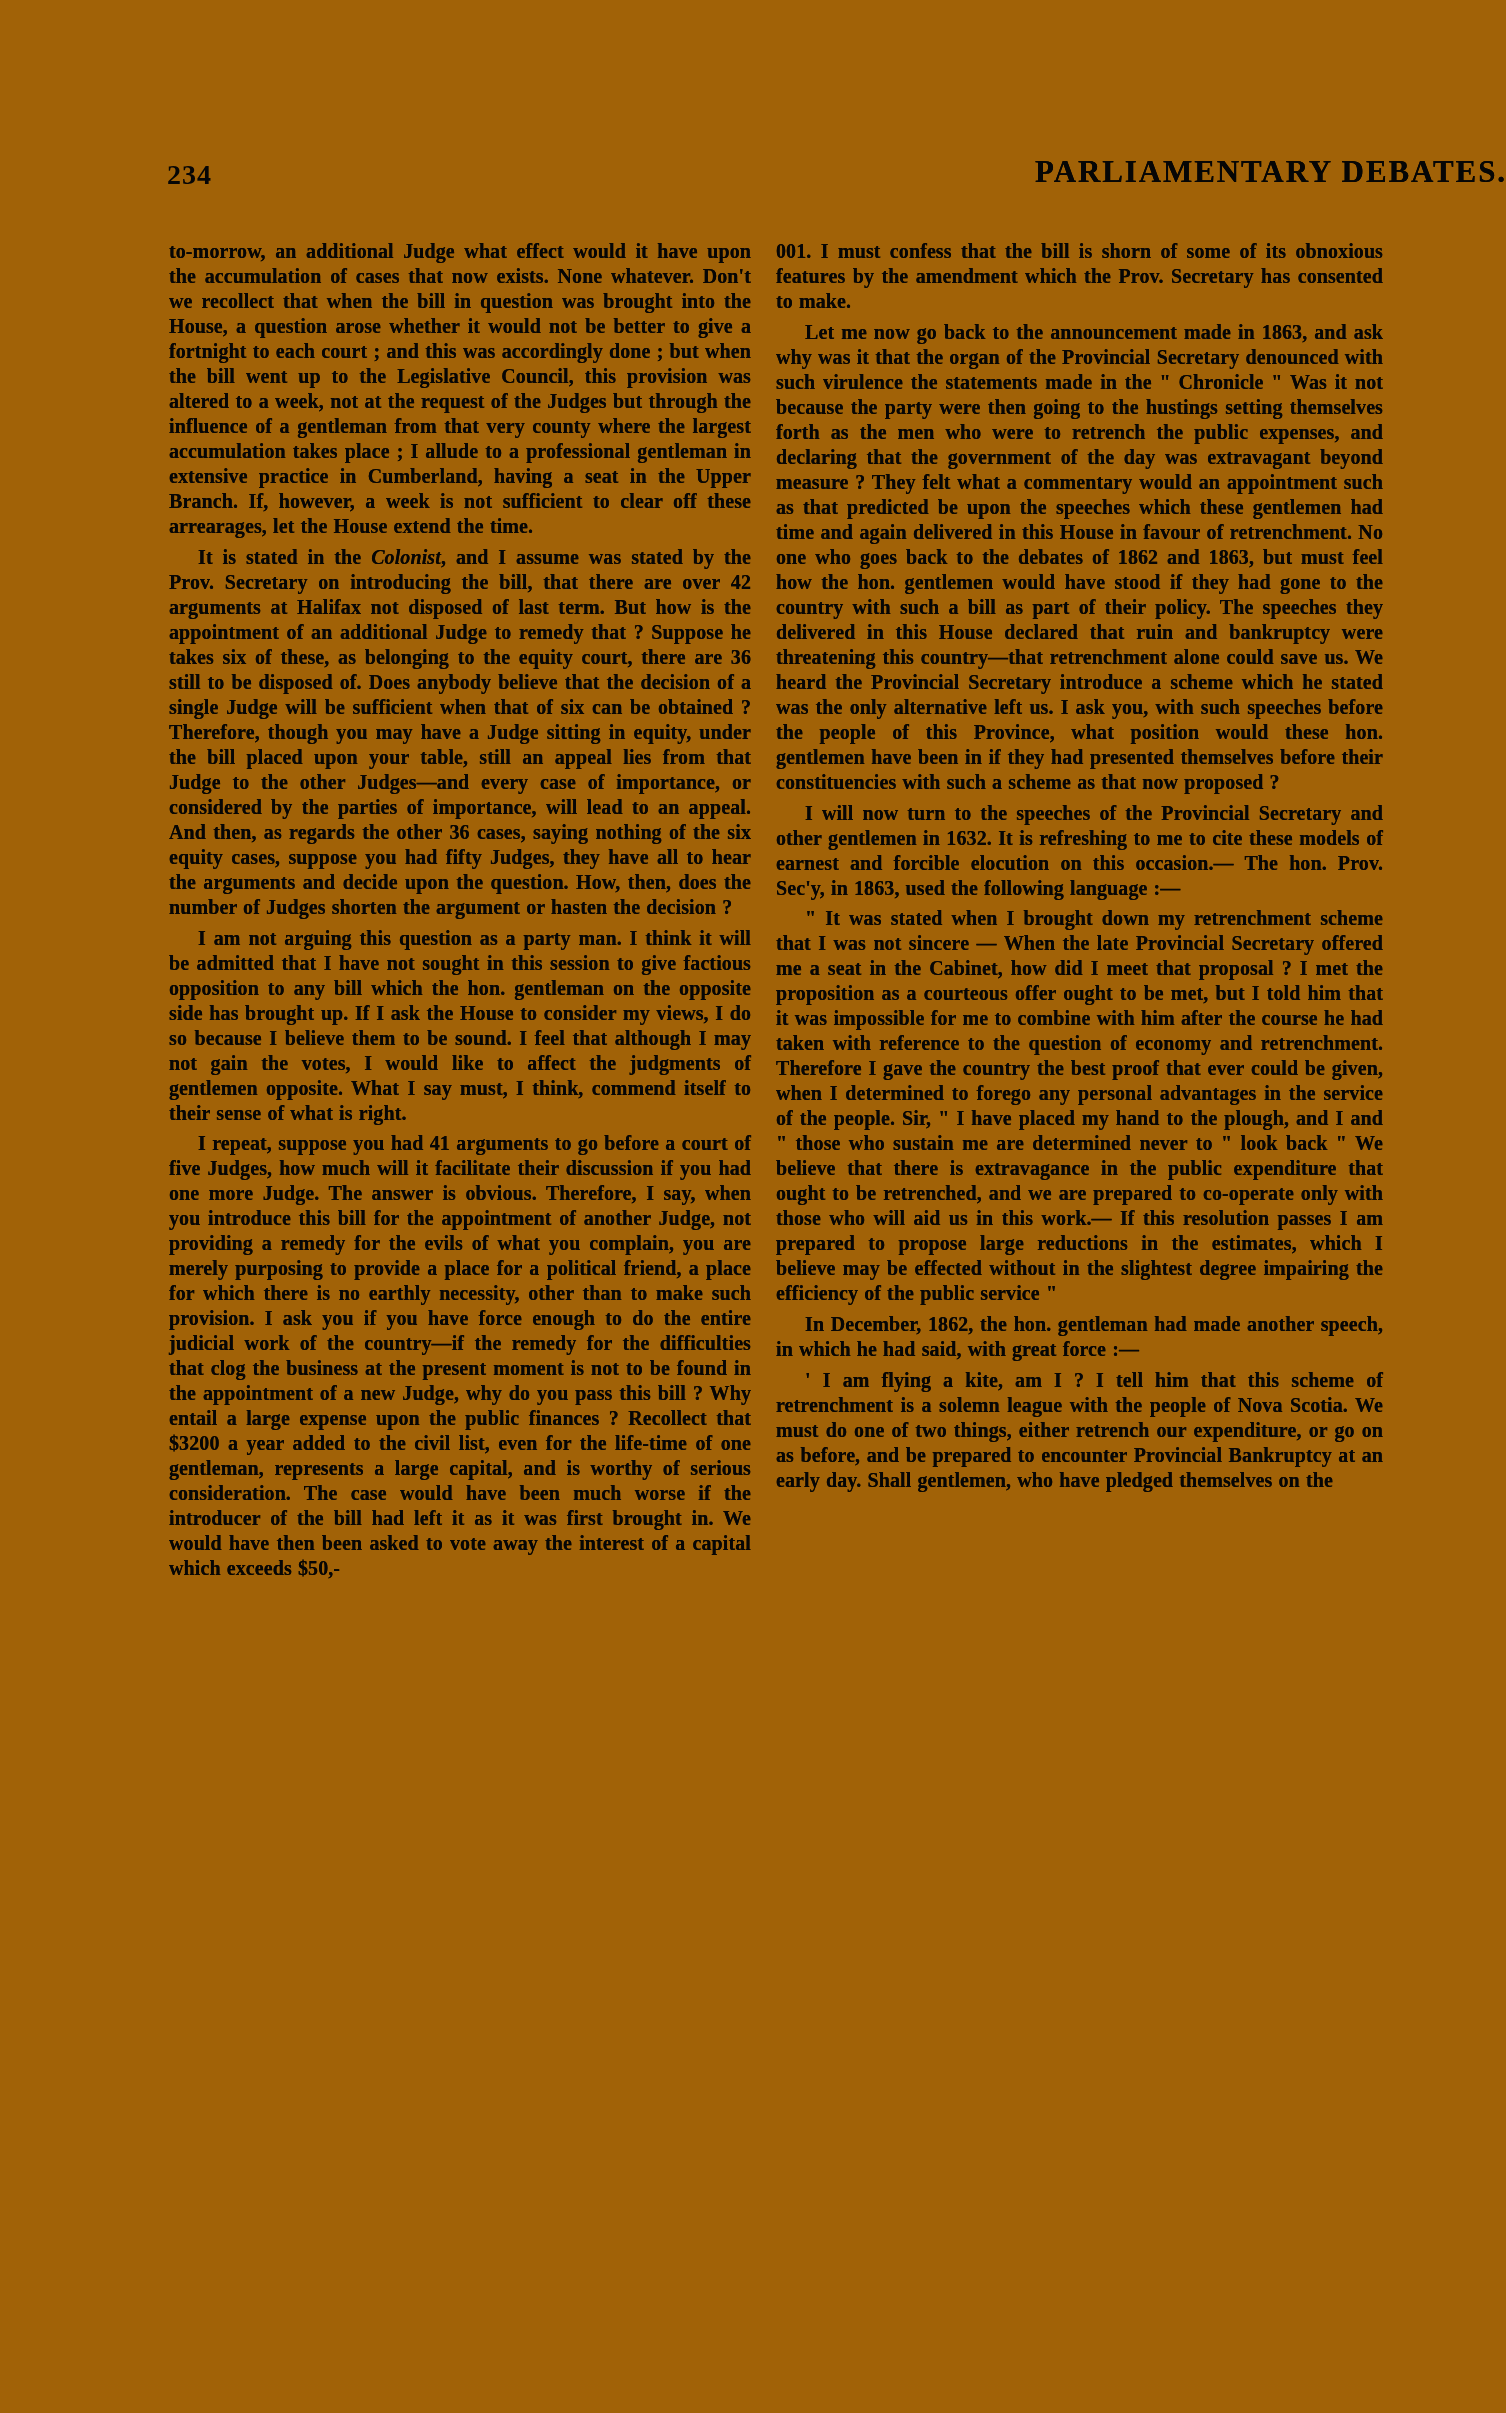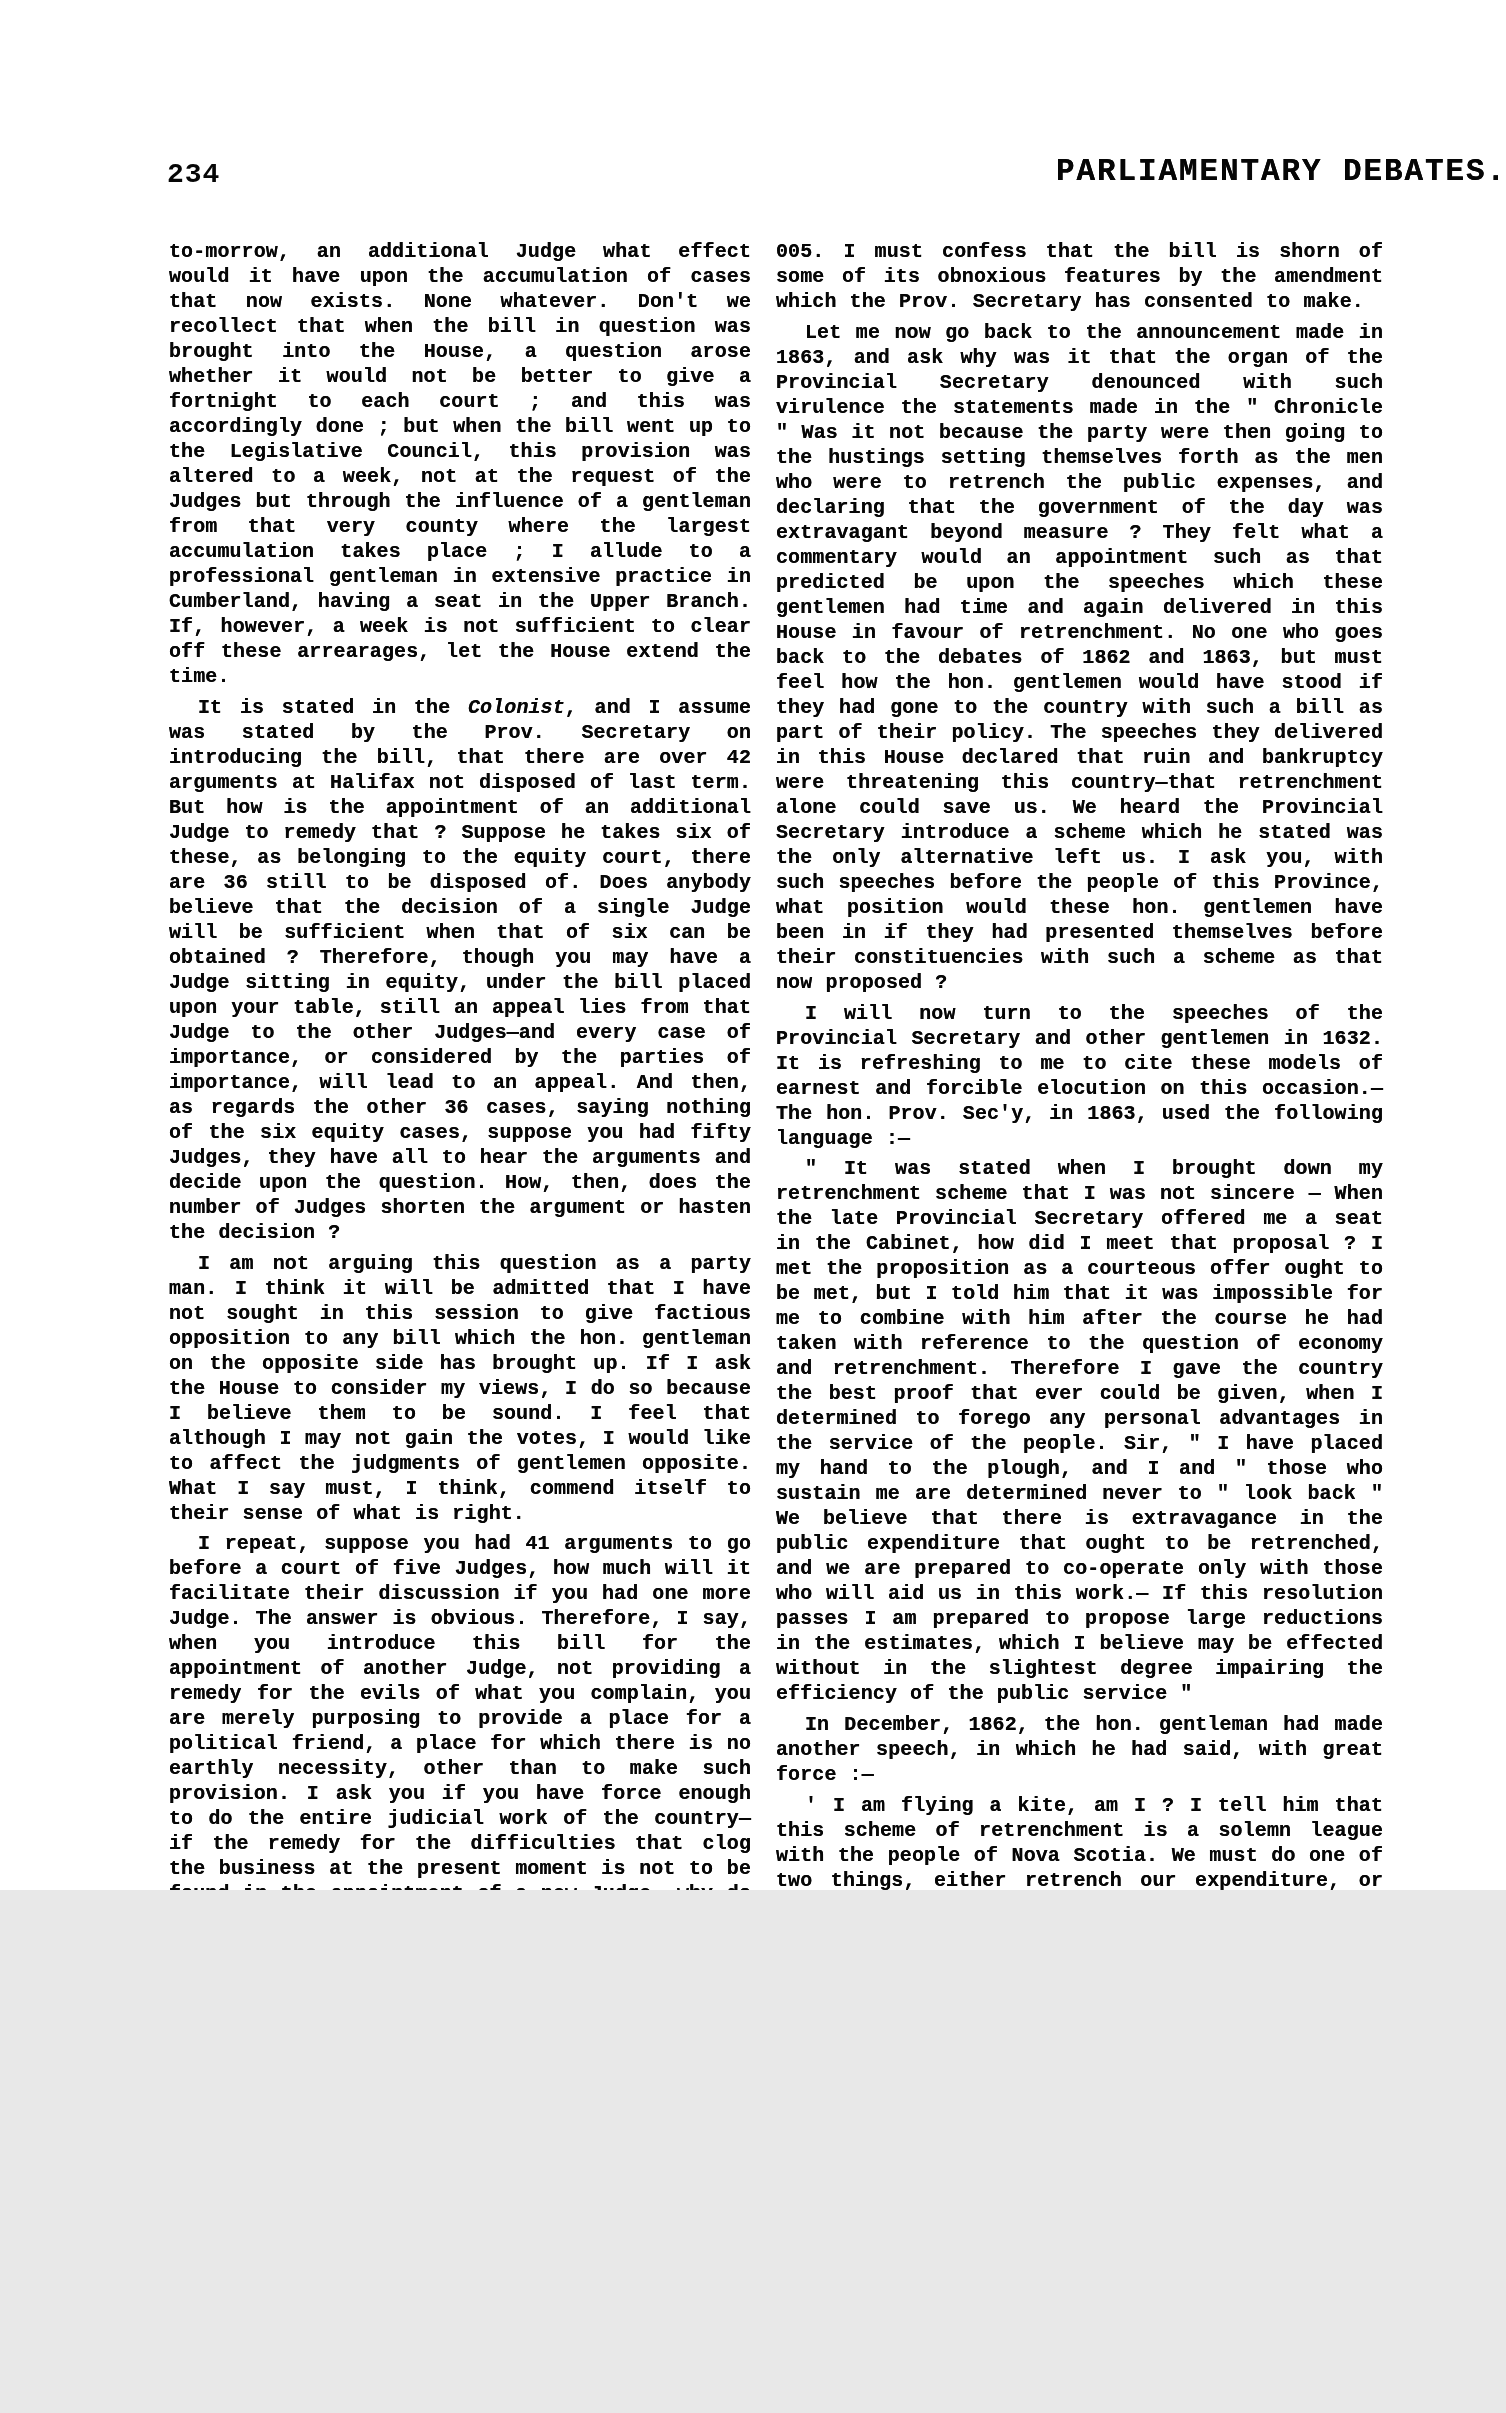--- a/index.html
+++ b/index.html
@@ -3,24 +3,24 @@
 <meta charset="utf-8">
 <style>
   html, body {
     margin: 0;
     padding: 0;
     background: #e8e8e8;
   }
   .page {
     position: relative;
     width: 1507px;
-    height: 1890px;
-    background: #ffffff;
+    height: 2413px;
+    background: #a16207;
     color: #060606;
-    font-family: Liberation Mono, monospace;
+    font-family: Liberation Serif, serif;
     overflow: hidden;
   }
   .page-number {
     position: absolute;
     left: 167px;
     top: 159px;
     font-size: 28px;
     font-weight: 700;
     letter-spacing: 1px;
   }
@@ -63,21 +63,21 @@
   <h1 class="page-title">PARLIAMENTARY DEBATES.</h1>
 
   <div class="column column-left" id="col-left">
       <p class="no-indent">to-morrow, an additional Judge what effect would it have upon the accumulation of cases that now exists.  None whatever.  Don't we recollect that when the bill in question was brought into the House, a question arose whether it would not be better to give a fortnight to each court ; and this was accordingly done ; but when the bill went up to the Legislative Council, this provision was altered to a week, not at the request of the Judges but through the influence of a gentleman from that very county where the largest accumulation takes place ; I allude to a professional gentleman in extensive practice in Cumberland, having a seat in the Upper Branch.  If, however, a week is not sufficient to clear off these arrearages, let the House extend the time.</p>
       <p>It is stated in the <i>Colonist</i>, and I assume was stated by the Prov. Secretary on introducing the bill, that there are over 42 arguments at Halifax not disposed of last term.  But how is the appointment of an additional Judge to remedy that ? Suppose he takes six of these, as belonging to the equity court, there are 36 still to be disposed of. Does anybody believe that the decision of a single Judge will be sufficient when that of six can be obtained ?  Therefore, though you may have a Judge sitting in equity, under the bill placed upon your table, still an appeal lies from that Judge to the other Judges—and every case of importance, or considered by the parties of importance, will lead to an appeal.  And then, as regards the other 36 cases, saying nothing of the six equity cases, suppose you had fifty Judges, they have all to hear the arguments and decide upon the question. How, then, does the number of Judges shorten the argument or hasten the decision ?</p>
       <p>I am not arguing this question as a party man. I think it will be admitted that I have not sought in this session to give factious opposition to any bill which the hon. gentleman on the opposite side has brought up.  If I ask the House to consider my views, I do so because I believe them to be sound.  I feel that although I may not gain the votes, I would like to affect the judgments of gentlemen opposite.  What I say must, I think, commend itself to their sense of what is right.</p>
       <p>I repeat, suppose you had 41 arguments to go before a court of five Judges, how much will it facilitate their discussion if you had one more Judge.  The answer is obvious.  Therefore, I say, when you introduce this bill for the appointment of another Judge, not providing a remedy for the evils of what you complain, you are merely purposing to provide a place for a political friend, a place for which there is no earthly necessity, other than to make such provision.  I ask you if you have force enough to do the entire judicial work of the country—if the remedy for the difficulties that clog the business at the present moment is not to be found in the appointment of a new Judge, why do you pass this bill ?  Why entail a large expense upon the public finances ?  Recollect that $3200 a year added to the civil list, even for the life-time of one gentleman, represents a large capital, and is worthy of serious consideration.  The case would have been much worse if the introducer of the bill had left it as it was first brought in.  We would have then been asked to vote away the interest of a capital which exceeds $50,-</p>
     </div>
 
   <div class="column column-right" id="col-right">
-      <p class="no-indent">005.  I must confess that the bill is shorn of some of its obnoxious features by the amendment which the Prov. Secretary has consented to make.</p>
+      <p class="no-indent">001.  I must confess that the bill is shorn of some of its obnoxious features by the amendment which the Prov. Secretary has consented to make.</p>
       <p>Let me now go back to the announcement made in 1863, and ask why was it that the organ of the Provincial Secretary denounced with such virulence the statements made in the " Chronicle "  Was it not because the party were then going to the hustings setting themselves forth as the men who were to retrench the public expenses, and declaring that the government of the day was extravagant beyond measure ?  They felt what a commentary would an appointment such as that predicted be upon the speeches which these gentlemen had time and again delivered in this House in favour of retrenchment.  No one who goes back to the debates of 1862 and 1863, but must feel how the hon. gentlemen would have stood if they had gone to the country with such a bill as part of their policy.  The speeches they delivered in this House declared that ruin and bankruptcy were threatening this country—that retrenchment alone could save us.  We heard the Provincial Secretary introduce a scheme which he stated was the only alternative left us.  I ask you, with such speeches before the people of this Province, what position would these hon. gentlemen have been in if they had presented themselves before their constituencies with such a scheme as that now proposed ?</p>
       <p>I will now turn to the speeches of the Provincial Secretary and other gentlemen in 1632.  It is refreshing to me to cite these models of earnest and forcible elocution on this occasion.— The hon. Prov. Sec'y, in 1863, used the following language :—</p>
       <p>" It was stated when I brought down my retrenchment scheme that I was not sincere — When the late Provincial Secretary offered me a seat in the Cabinet, how did I meet that proposal ?  I met the proposition as a courteous offer ought to be met, but I told him that it was impossible for me to combine with him after the course he had taken with reference to the question of economy and retrenchment.  Therefore I gave the country the best proof that ever could be given, when I determined to forego any personal advantages in the service of the people.  Sir, " I have placed my hand to the plough, and I and " those who sustain me are determined never to " look back "  We believe that there is extravagance in the public expenditure that ought to be retrenched, and we are prepared to co-operate only with those who will aid us in this work.— If this resolution passes I am prepared to propose large reductions in the estimates, which I believe may be effected without in the slightest degree impairing the efficiency of the public service "</p>
       <p>In December, 1862, the hon. gentleman had made another speech, in which he had said, with great force :—</p>
       <p>' I am flying a kite, am I ?  I tell him that this scheme of retrenchment is a solemn league with the people of Nova Scotia.  We must do one of two things, either retrench our expenditure, or go on as before, and be prepared to encounter Provincial Bankruptcy at an early day.  Shall gentlemen, who have pledged themselves on the</p>
     </div>
 </div>
 
 
 </body></html>

